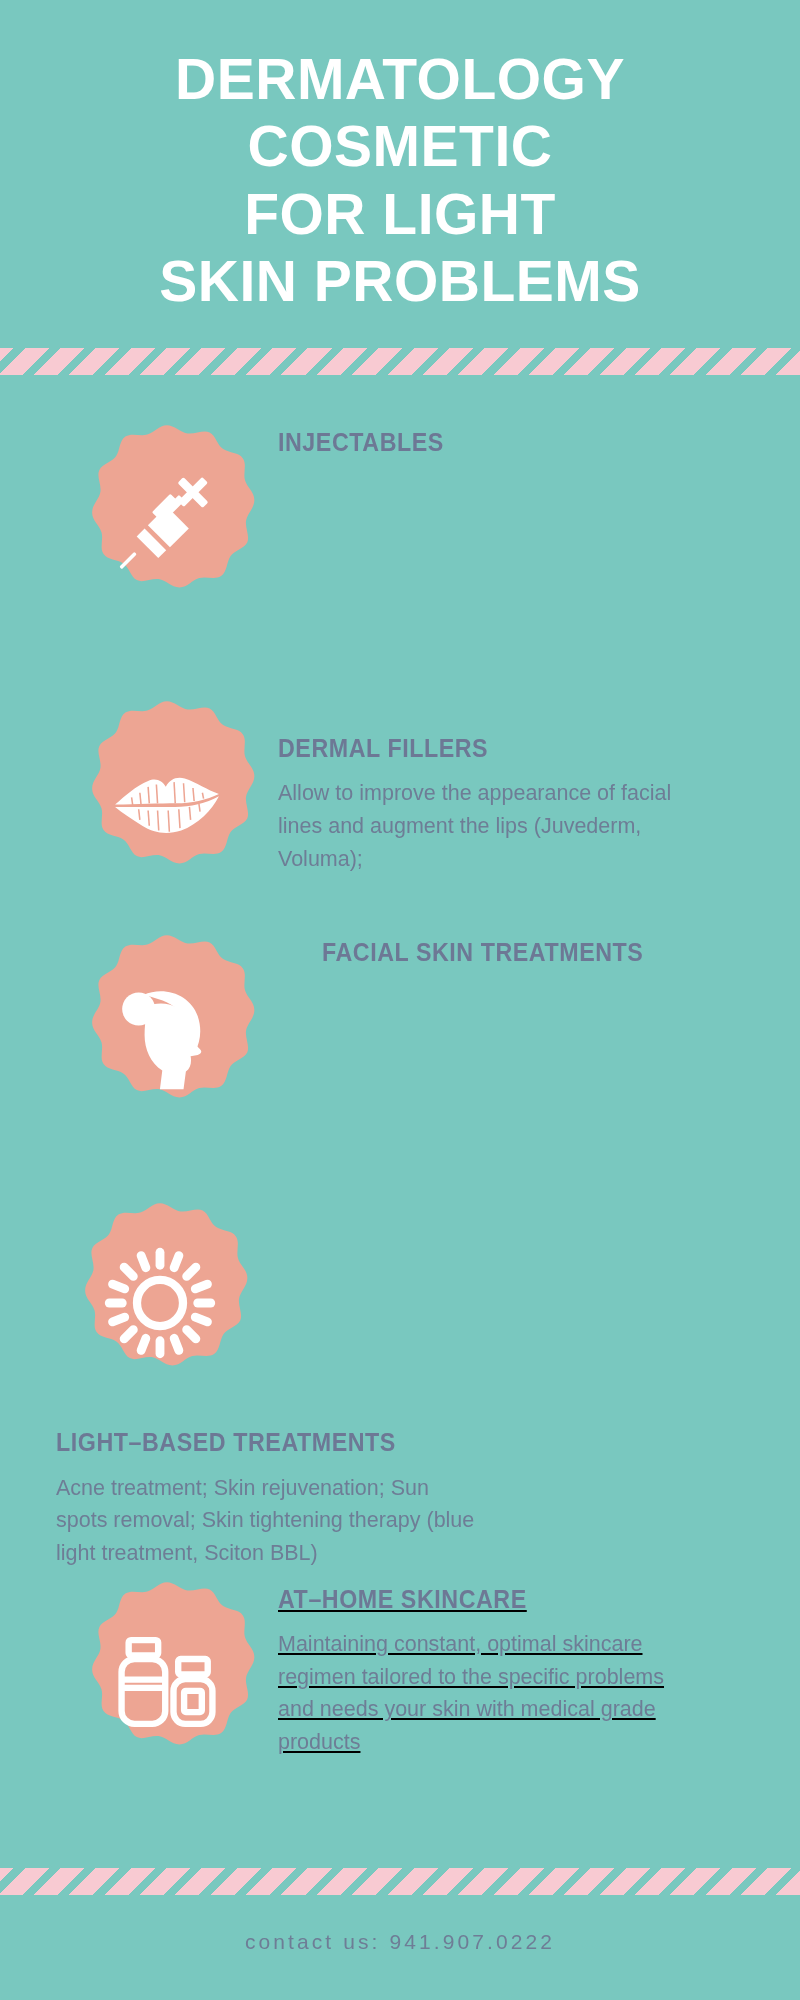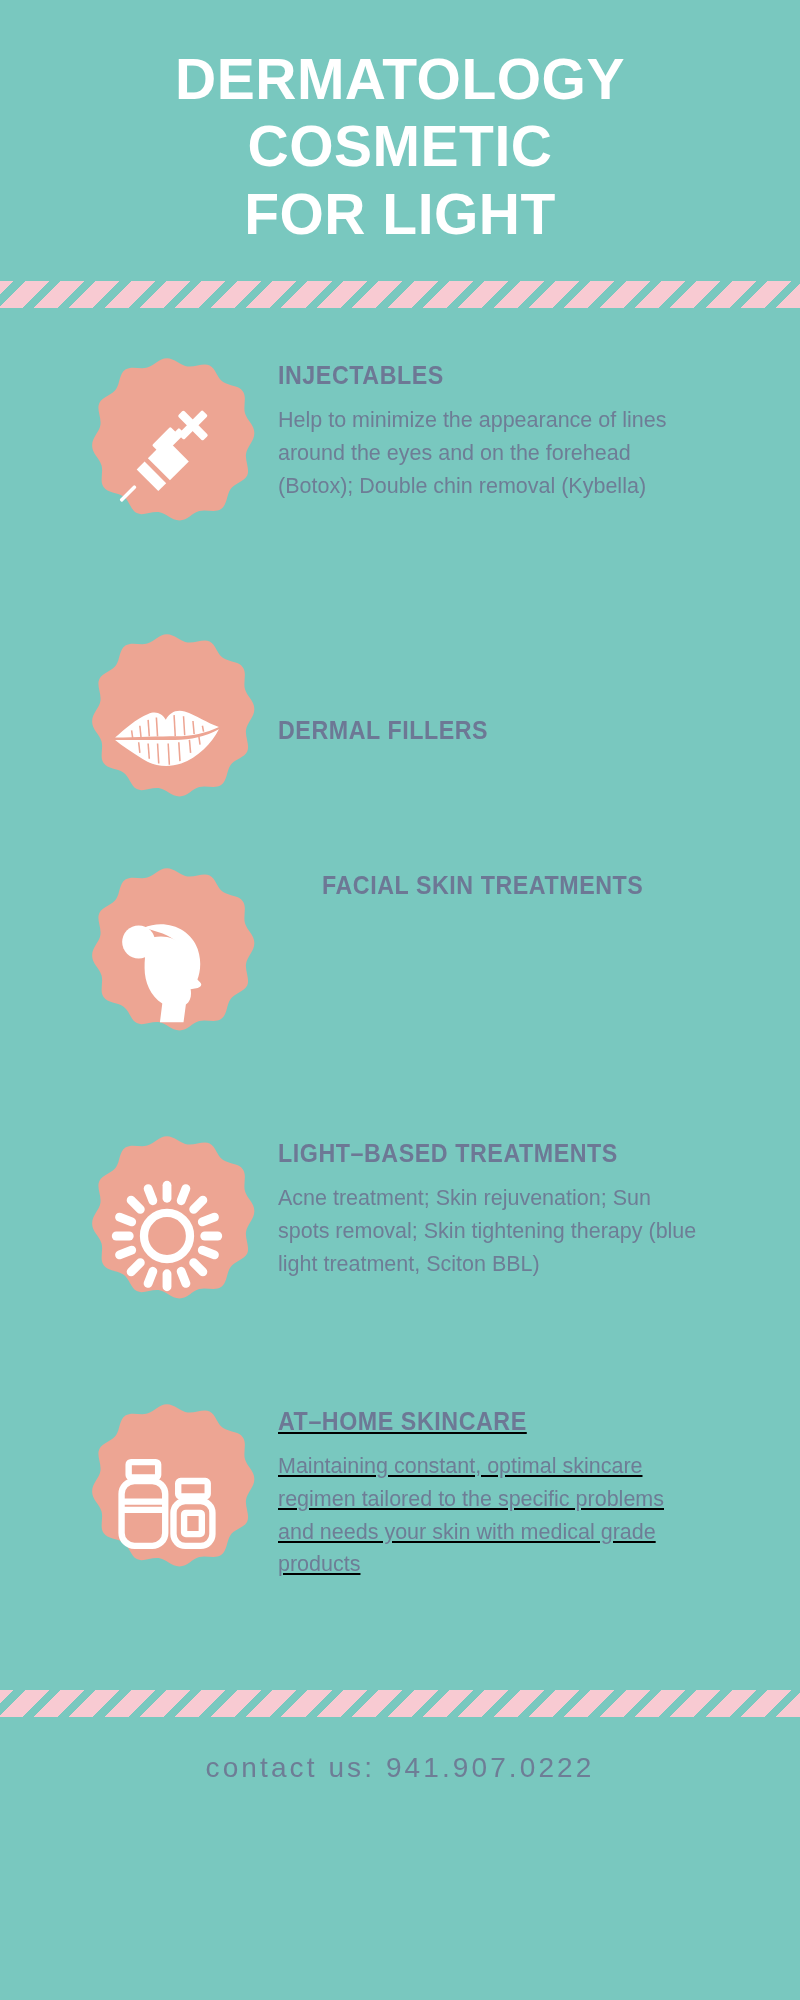--- a/index.html
+++ b/index.html
@@ -114,43 +114,44 @@
     font-weight:normal;
     font-size:21.5px;
     line-height:1.52;
     max-width:420px;
   }
 
   
   .row-1 { min-height:258px; }
   .row-2 { min-height:252px;align-items:center; }
   .row-3 { min-height:268px;gap:44px; }
-  .row-4 { min-height:268px; }
+  .row-4 { min-height:268px;flex-direction:column; }
   .row-5 { min-height:250px;text-decoration:underline; }
 
   
   .footer-spacer { height:48px; }
   .footer {
     text-align:center;
     padding-top:35px;
   }
   .footer-text {
     color:#6e7d96;
-    font-size:28px;
+    font-size:21px;
     letter-spacing:3.1px;
     font-family:"Liberation Sans", sans-serif;
   }
 </style>
 </head>
 <body>
 
 <div class="title-block">
   <div class="title-line">DERMATOLOGY</div>
   <div class="title-line">COSMETIC</div>
   <div class="title-line">FOR LIGHT</div>
+  <div class="title-line">SKIN PROBLEMS</div>
 </div>
 
 <div class="stripe-band stripe-top"></div>
 
 <div class="sections">
 
   <div class="section-row row-1">
     <div class="badge-cell">
       <div class="badge">
         <svg class="scallop" viewBox="0 0 200 200">
@@ -172,21 +173,20 @@
               <path d="M31.0 53.0 L49.3 71.3 L42.6 78.0 L24.3 59.7 Z"></path>
 
               <rect x="15.5" y="71" width="3" height="18" rx="1.2" transform="rotate(45 17 80)"></rect>
             </g>
           </svg>
         </span>
       </div>
     </div>
     <div class="text-cell">
       <div class="sec-heading">INJECTABLES</div>
-      <div class="sec-body">Help to minimize the appearance of lines around the eyes and on the forehead (Botox); Double chin removal (Kybella)</div>
     </div>
   </div>
 
   <div class="section-row row-2">
     <div class="badge-cell">
       <div class="badge">
         <svg class="scallop" viewBox="0 0 200 200">
           <path fill="#eda593" d="M100 4c7 0 13 7 20 8s15-4 21-1 7 12 13 16 15 3 19 9 0 14 2 21 9 11 9 19-7 13-8 20 4 15 1 21-12 7-16 13-3 15-9 19-14 0-21 2-11 9-19 9-13-7-20-8-15 4-21 1-7-12-13-16-15-3-19-9 0-14-2-21-9-11-9-19 7-13 8-20-4-15-1-21 12-7 16-13 3-15 9-19 14 0 21-2S92 4 100 4z"></path>
         </svg>
         <span class="glyph">
@@ -214,20 +214,21 @@
                 <line x1="69" y1="55" x2="70" y2="66"></line>
                 <line x1="77" y1="52" x2="78" y2="59"></line>
               </g>
             </g>
           </svg>
         </span>
       </div>
     </div>
     <div class="text-cell">
       <div class="sec-heading">DERMAL FILLERS</div>
+      <div class="sec-body">Allow to improve the appearance of facial lines and augment the lips (Juvederm, Voluma);</div>
     </div>
   </div>
 
   <div class="section-row row-3">
     <div class="badge-cell">
       <div class="badge">
         <svg class="scallop" viewBox="0 0 200 200">
           <path fill="#eda593" d="M100 4c7 0 13 7 20 8s15-4 21-1 7 12 13 16 15 3 19 9 0 14 2 21 9 11 9 19-7 13-8 20 4 15 1 21-12 7-16 13-3 15-9 19-14 0-21 2-11 9-19 9-13-7-20-8-15 4-21 1-7-12-13-16-15-3-19-9 0-14-2-21-9-11-9-19 7-13 8-20-4-15-1-21 12-7 16-13 3-15 9-19 14 0 21-2S92 4 100 4z"></path>
         </svg>
         <span class="glyph">

